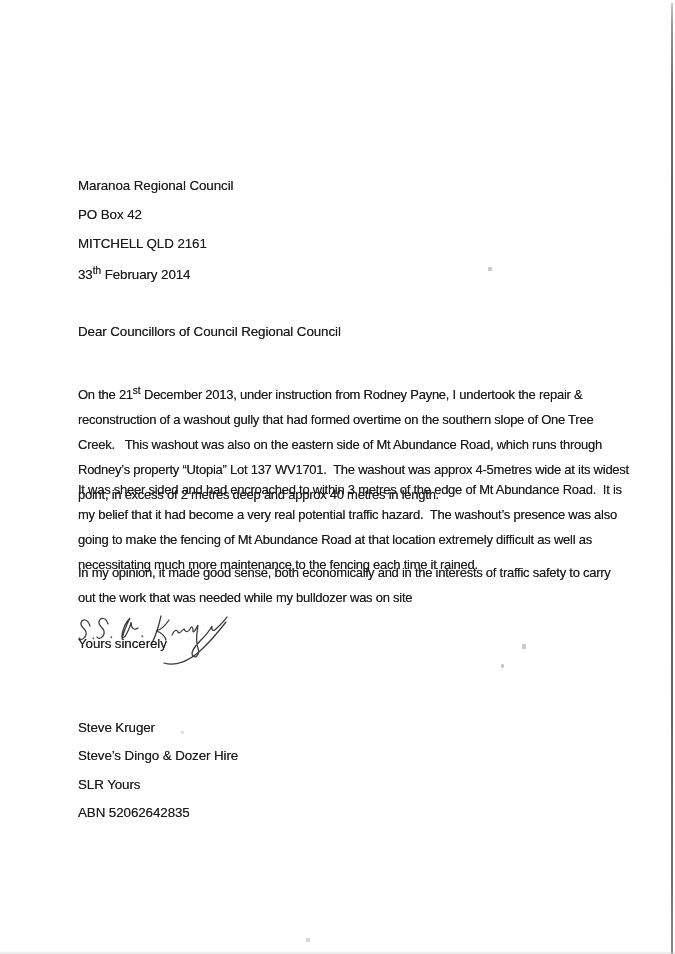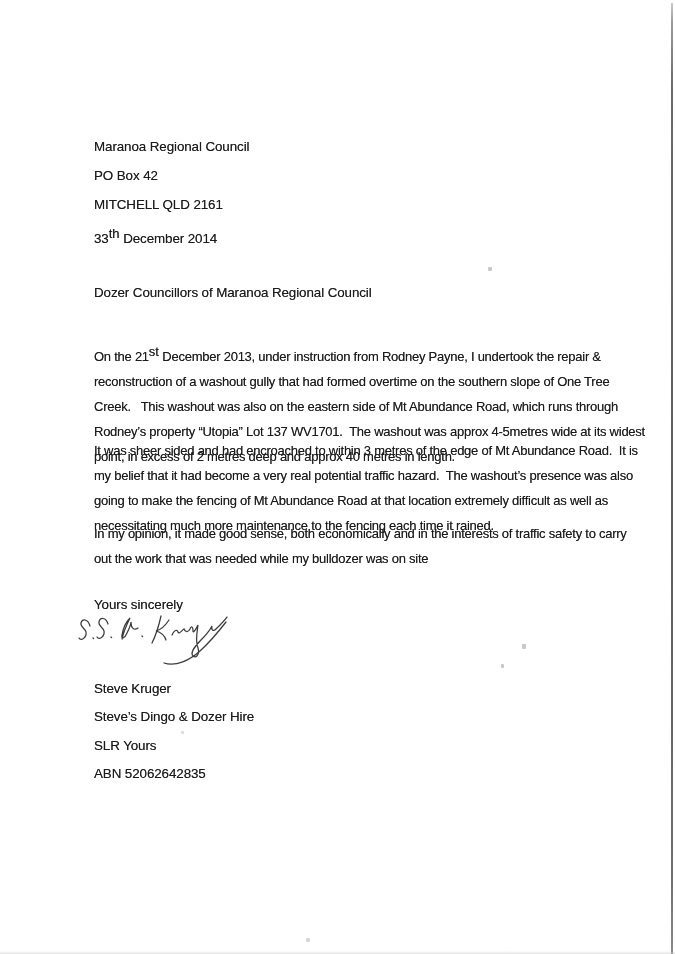--- a/index.html
+++ b/index.html
@@ -6,34 +6,35 @@
   .page{
     position:relative;
     width:675px;height:954px;
     background:#ffffff;
     overflow:hidden;
     font-family:"Liberation Sans", sans-serif;
     color:#1b1b1b;
   }
   .txt{
     position:absolute;
-    left:94px;
+    left:78px;
     font-size:13.4px;
     letter-spacing:-0.1px;
     text-shadow:0 0 0.5px rgba(30,30,30,0.65);
     white-space:pre-wrap;
+    margin-top:39px;
   }
   .para{
     width:575px;
     font-size:13px;
     letter-spacing:-0.25px;
     line-height:25px;
   }
   sup.ord{
-    font-size:13px;
+    font-size:10px;
     vertical-align:super;
     letter-spacing:0;
   }
   .sig-wrap{
     position:absolute;
     left:78px;top:613px;
     width:152px;height:60px;
   }
   .sig-wrap svg{width:100%;height:100%;}
   .scan-edge{
@@ -56,23 +57,23 @@
 </style>
 </head>
 <body>
 
 <div class="page">
 
   <div class="txt" style="top:139px">Maranoa Regional Council</div>
   <div class="txt" style="top:168px">PO Box 42</div>
   <div class="txt" style="top:197px">MITCHELL QLD 2161</div>
 
-  <div class="txt" style="top:226px"><span>33</span><sup class="ord">th</sup><span> December 2014</span></div>
+  <div class="txt" style="top:226px"><span>33</span><sup class="ord">th</sup><span> February 2014</span></div>
 
-  <div class="txt" style="top:285px">Dozer Councillors of Maranoa Regional Council</div>
+  <div class="txt" style="top:285px">Dear Councillors of Council Regional Council</div>
 
   <div class="txt para" style="top:339px"><span>On the 21</span><sup class="ord">st</sup><span> December 2013, under instruction from Rodney Payne, I undertook the repair &amp;</span><span>
 </span><span>reconstruction of a washout gully that had formed overtime on the southern slope of One Tree
 Creek.   This washout was also on the eastern side of Mt Abundance Road, which runs through
 Rodney’s property “Utopia” Lot 137 WV1701.  The washout was approx 4-5metres wide at its widest
 point, in excess of 2 metres deep and approx 40 metres in length.</span></div>
 
   <div class="txt para" style="top:438px">It was sheer sided and had encroached to within 3 metres of the edge of Mt Abundance Road.  It is
 my belief that it had become a very real potential traffic hazard.  The washout’s presence was also
 going to make the fencing of Mt Abundance Road at that location extremely difficult as well as

